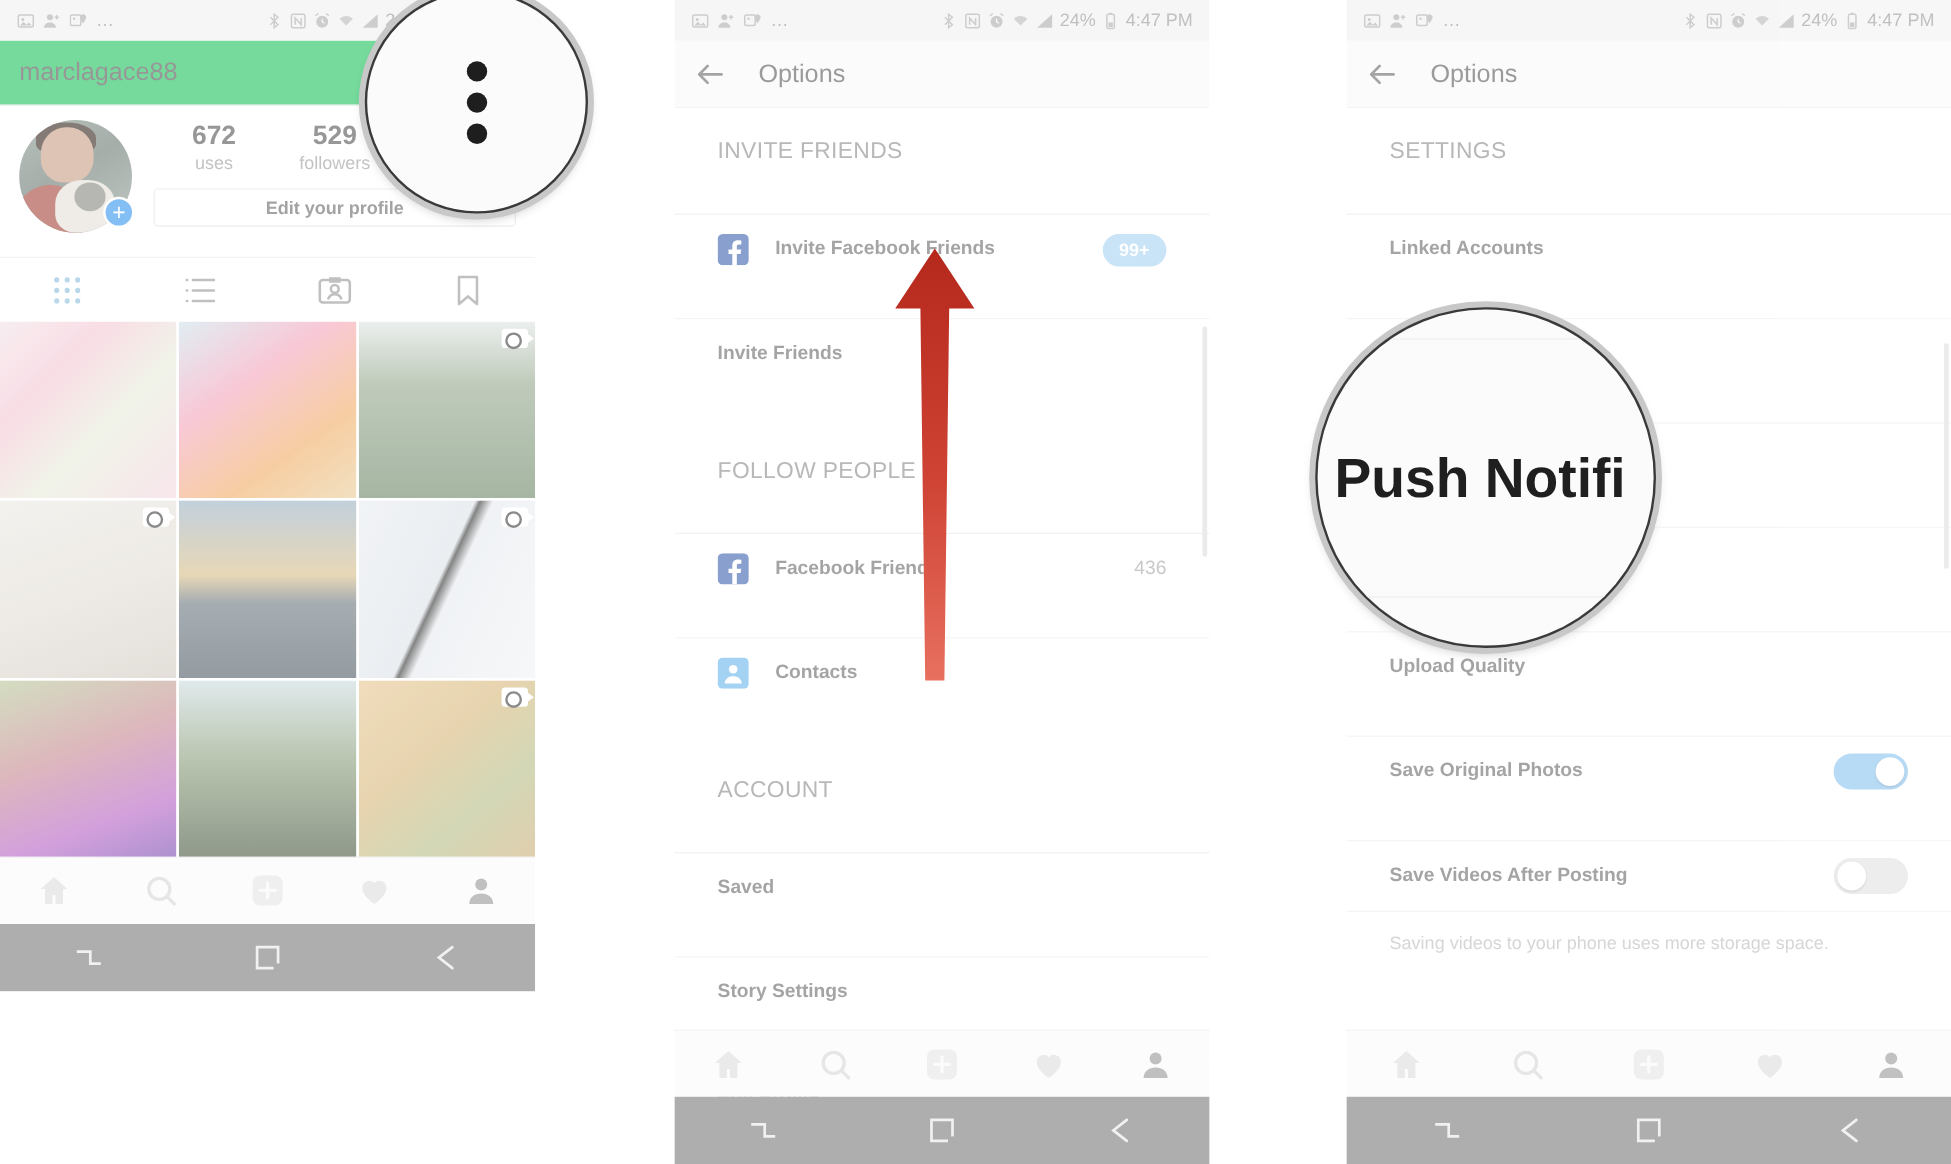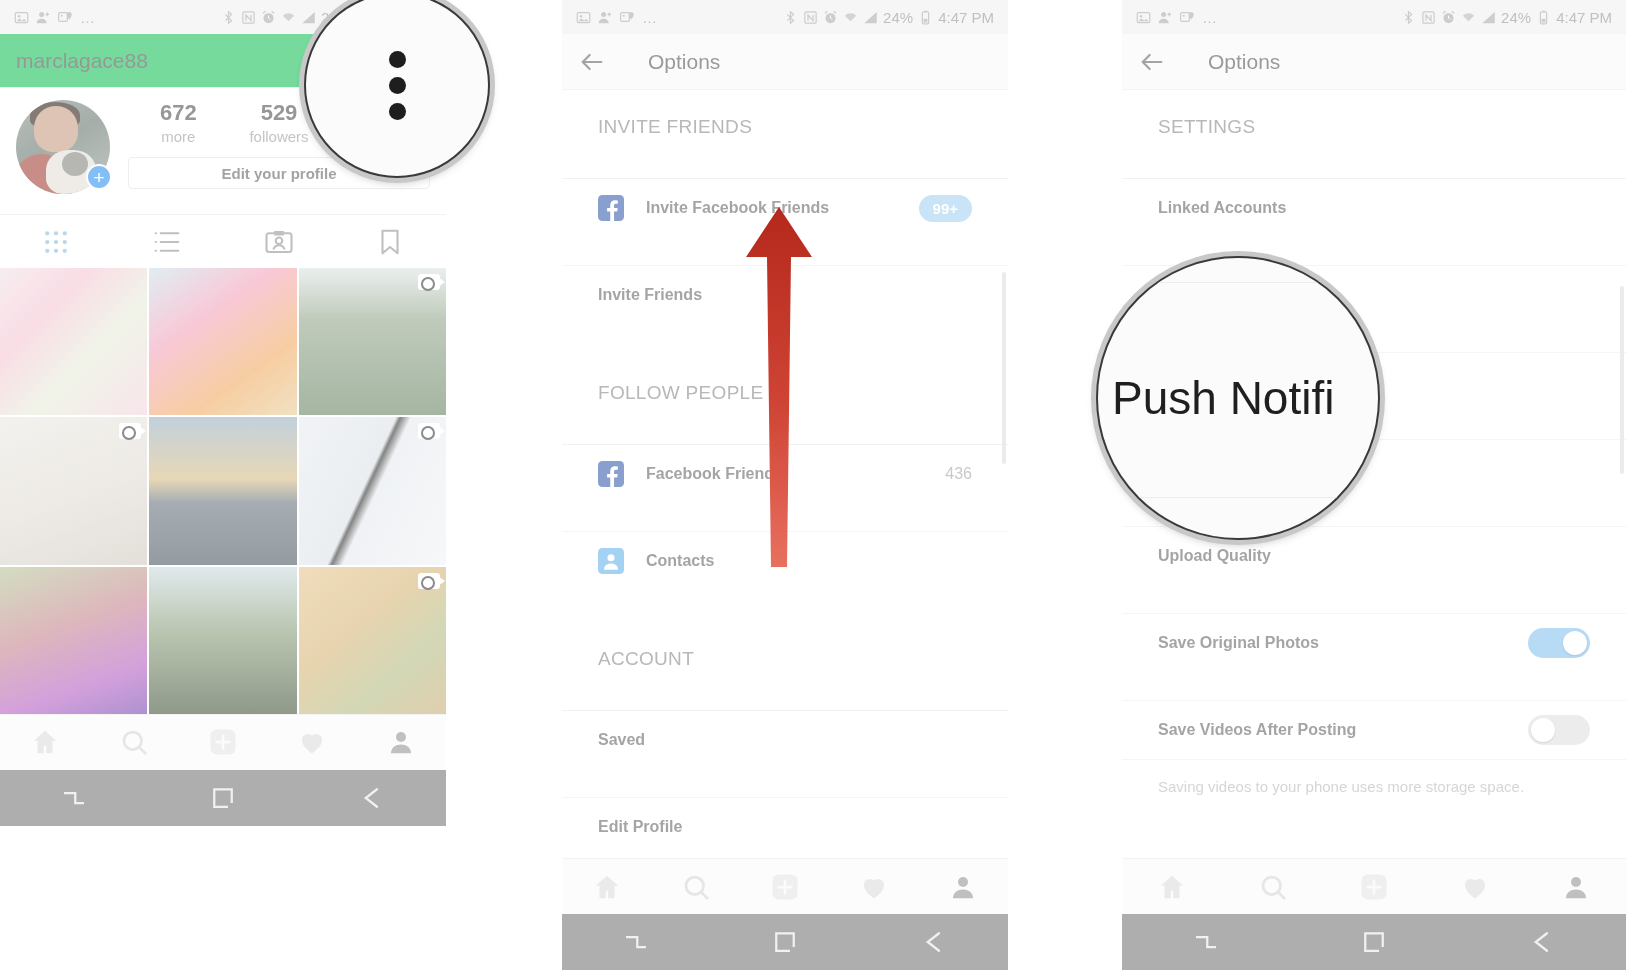--- a/index.html
+++ b/index.html
@@ -127,21 +127,21 @@
     height:56px; background:#7d7d7d; display:flex; align-items:center;
   }
   .sys-item { flex:1; display:flex; align-items:center; justify-content:center; }
   .sys-item svg { display:block; }
 
   
   .opt-topbar {
     height:56px; background:#fafafa; border-bottom:1px solid #ececec;
     display:flex; align-items:center; padding:0 16px; gap:26px;
   }
-  .opt-title { font-size:21px; color:#5d5d5d;margin-left:16px; }
+  .opt-title { font-size:21px; color:#5d5d5d; }
   .back-arrow svg { display:block; }
 
   .opt-body { background:#fff; }
   .section-head {
     padding: 26px 36px 12px 36px; font-size:19px; color:#8d8d8d; letter-spacing:.3px;
   }
   .opt-row {
     min-height:59px; display:flex; align-items:center;
     padding: 0 36px; border-top:1px solid #f0f0f0;
     font-size:16px; font-weight:bold; color:#6e6e6e;margin-top:28px;
@@ -187,21 +187,21 @@
     overflow:hidden; z-index: 30;
     display:flex; align-items:center; justify-content:center;
   }
   #mag-dots { left:304px; top:-8px; width:186px; height:186px; }
   .kebab-dot {
     width:17px; height:17px; border-radius:50%; background:#1e1e1e; margin:9px auto;
   }
   #mag-push { left:1096px; top:256px; width:284px; height:284px; }
   .mag-line { position:absolute; left:0; right:0; height:1px; background:#ededed; }
   .mag-text {
-    font-size:46px; font-weight:normal; color:#1f1f1f; white-space:nowrap;
+    font-size:46px; font-weight:bold; color:#1f1f1f; white-space:nowrap;
     position:absolute; left:14px; top:50%; transform:translateY(-50%);
   }
 
   
   .red-arrow { position:absolute; z-index:25; }
 </style>
 </head>
 <body>
 
 <div class="stage">
@@ -287,21 +287,21 @@
               <div class="shirt"></div>
             <div class="cat"></div>
               <div class="cat2"></div>
           </div>
           <div class="avatar-plus">+</div>
         </div>
         <div class="stats-col">
           <div class="stats-row">
             <div class="stat">
               <div class="stat-num">672</div>
-              <div class="stat-label">more</div>
+              <div class="stat-label">uses</div>
             </div>
             <div class="stat">
               <div class="stat-num">529</div>
               <div class="stat-label">followers</div>
             </div>
             <div class="stat">
               <div class="stat-num"></div>
               <div class="stat-label">following</div>
             </div>
           </div>
@@ -552,24 +552,24 @@
           </span>
         <span class="opt-label">Contacts</span>
       </div>
 
       <div class="gap-block"></div>
       <div class="section-head">ACCOUNT</div>
       <div class="opt-row first">
         <span class="opt-label">Saved</span>
       </div>
       <div class="opt-row">
+        <span class="opt-label">Story Settings</span>
+      </div>
+      <div class="opt-row">
         <span class="opt-label">Edit Profile</span>
-      </div>
-      <div class="opt-row">
-        <span class="opt-label">Story Settings</span>
       </div>
     </div>
 
     <div class="scroll-ind" style="top:272px; height:192px;"></div>
 
     <div class="ig-bottomnav" style="position:absolute; left:0; right:0; bottom:56px;">
       <div class="nav-item">
           <svg width="30" height="30" viewBox="0 0 24 24">
             <path d="M12 3l9 8h-3v10h-5v-6H11v6H6V11H3z" fill="#dedede"></path>
           </svg>

